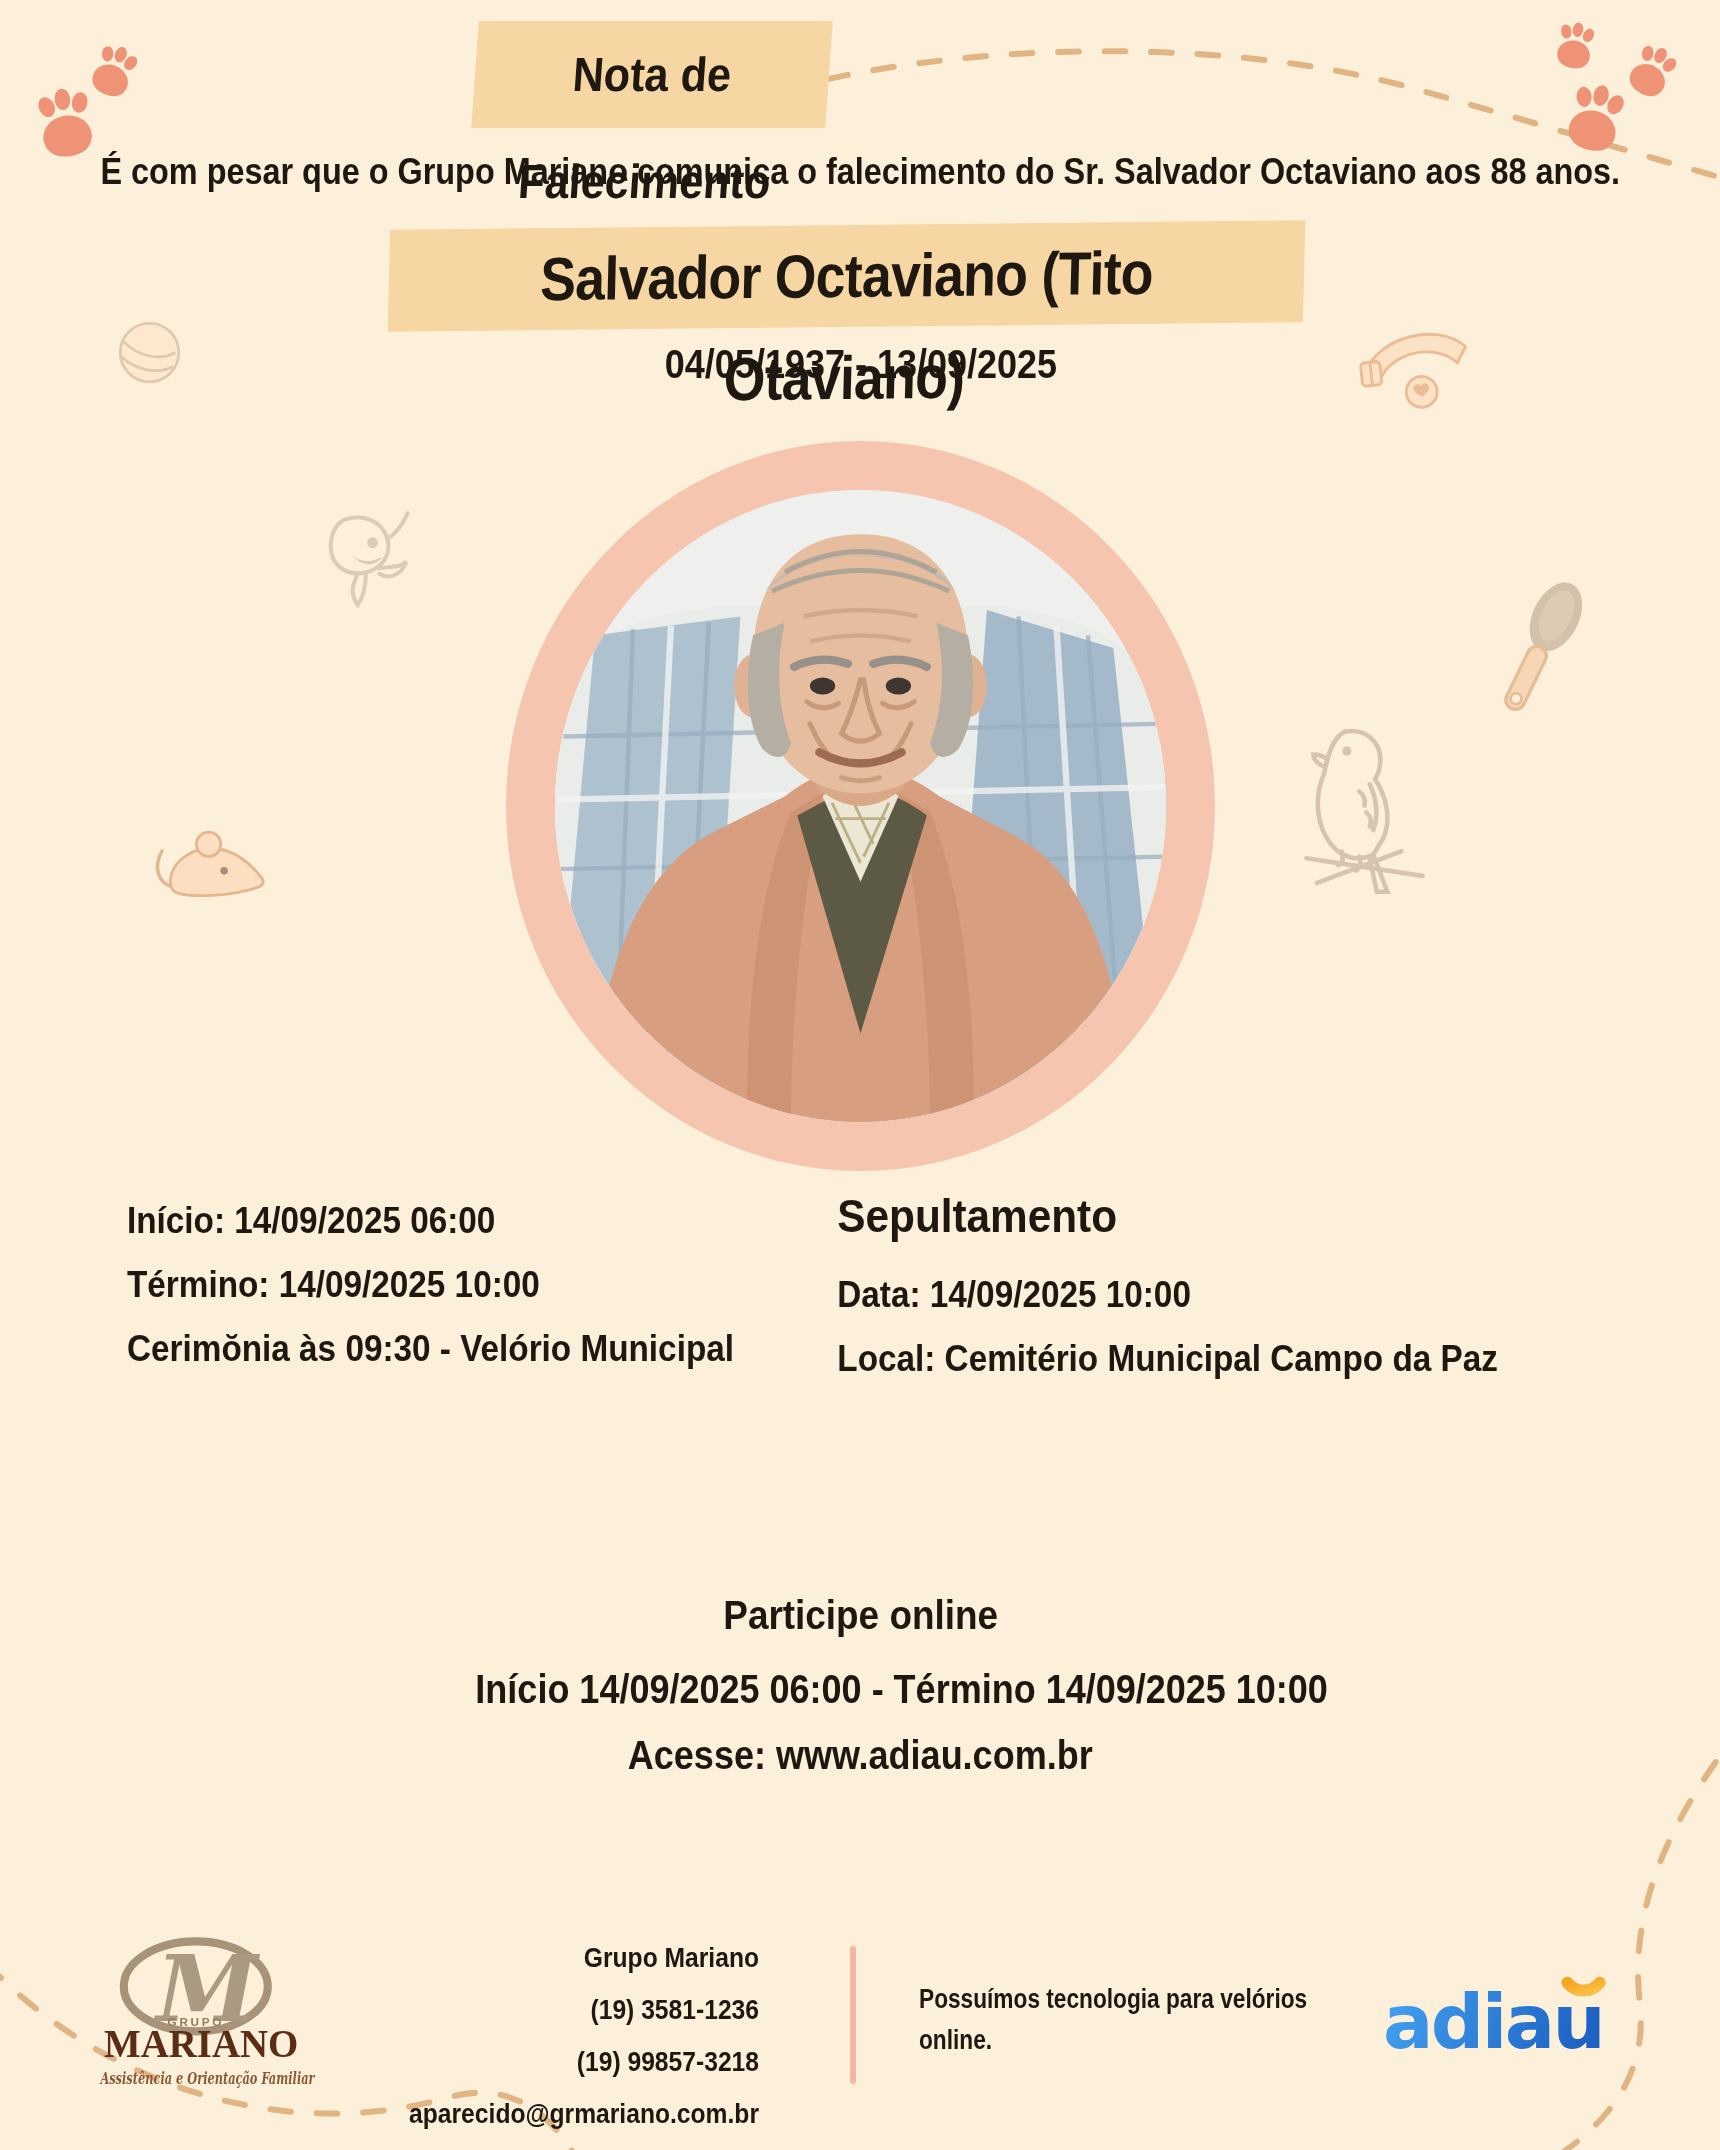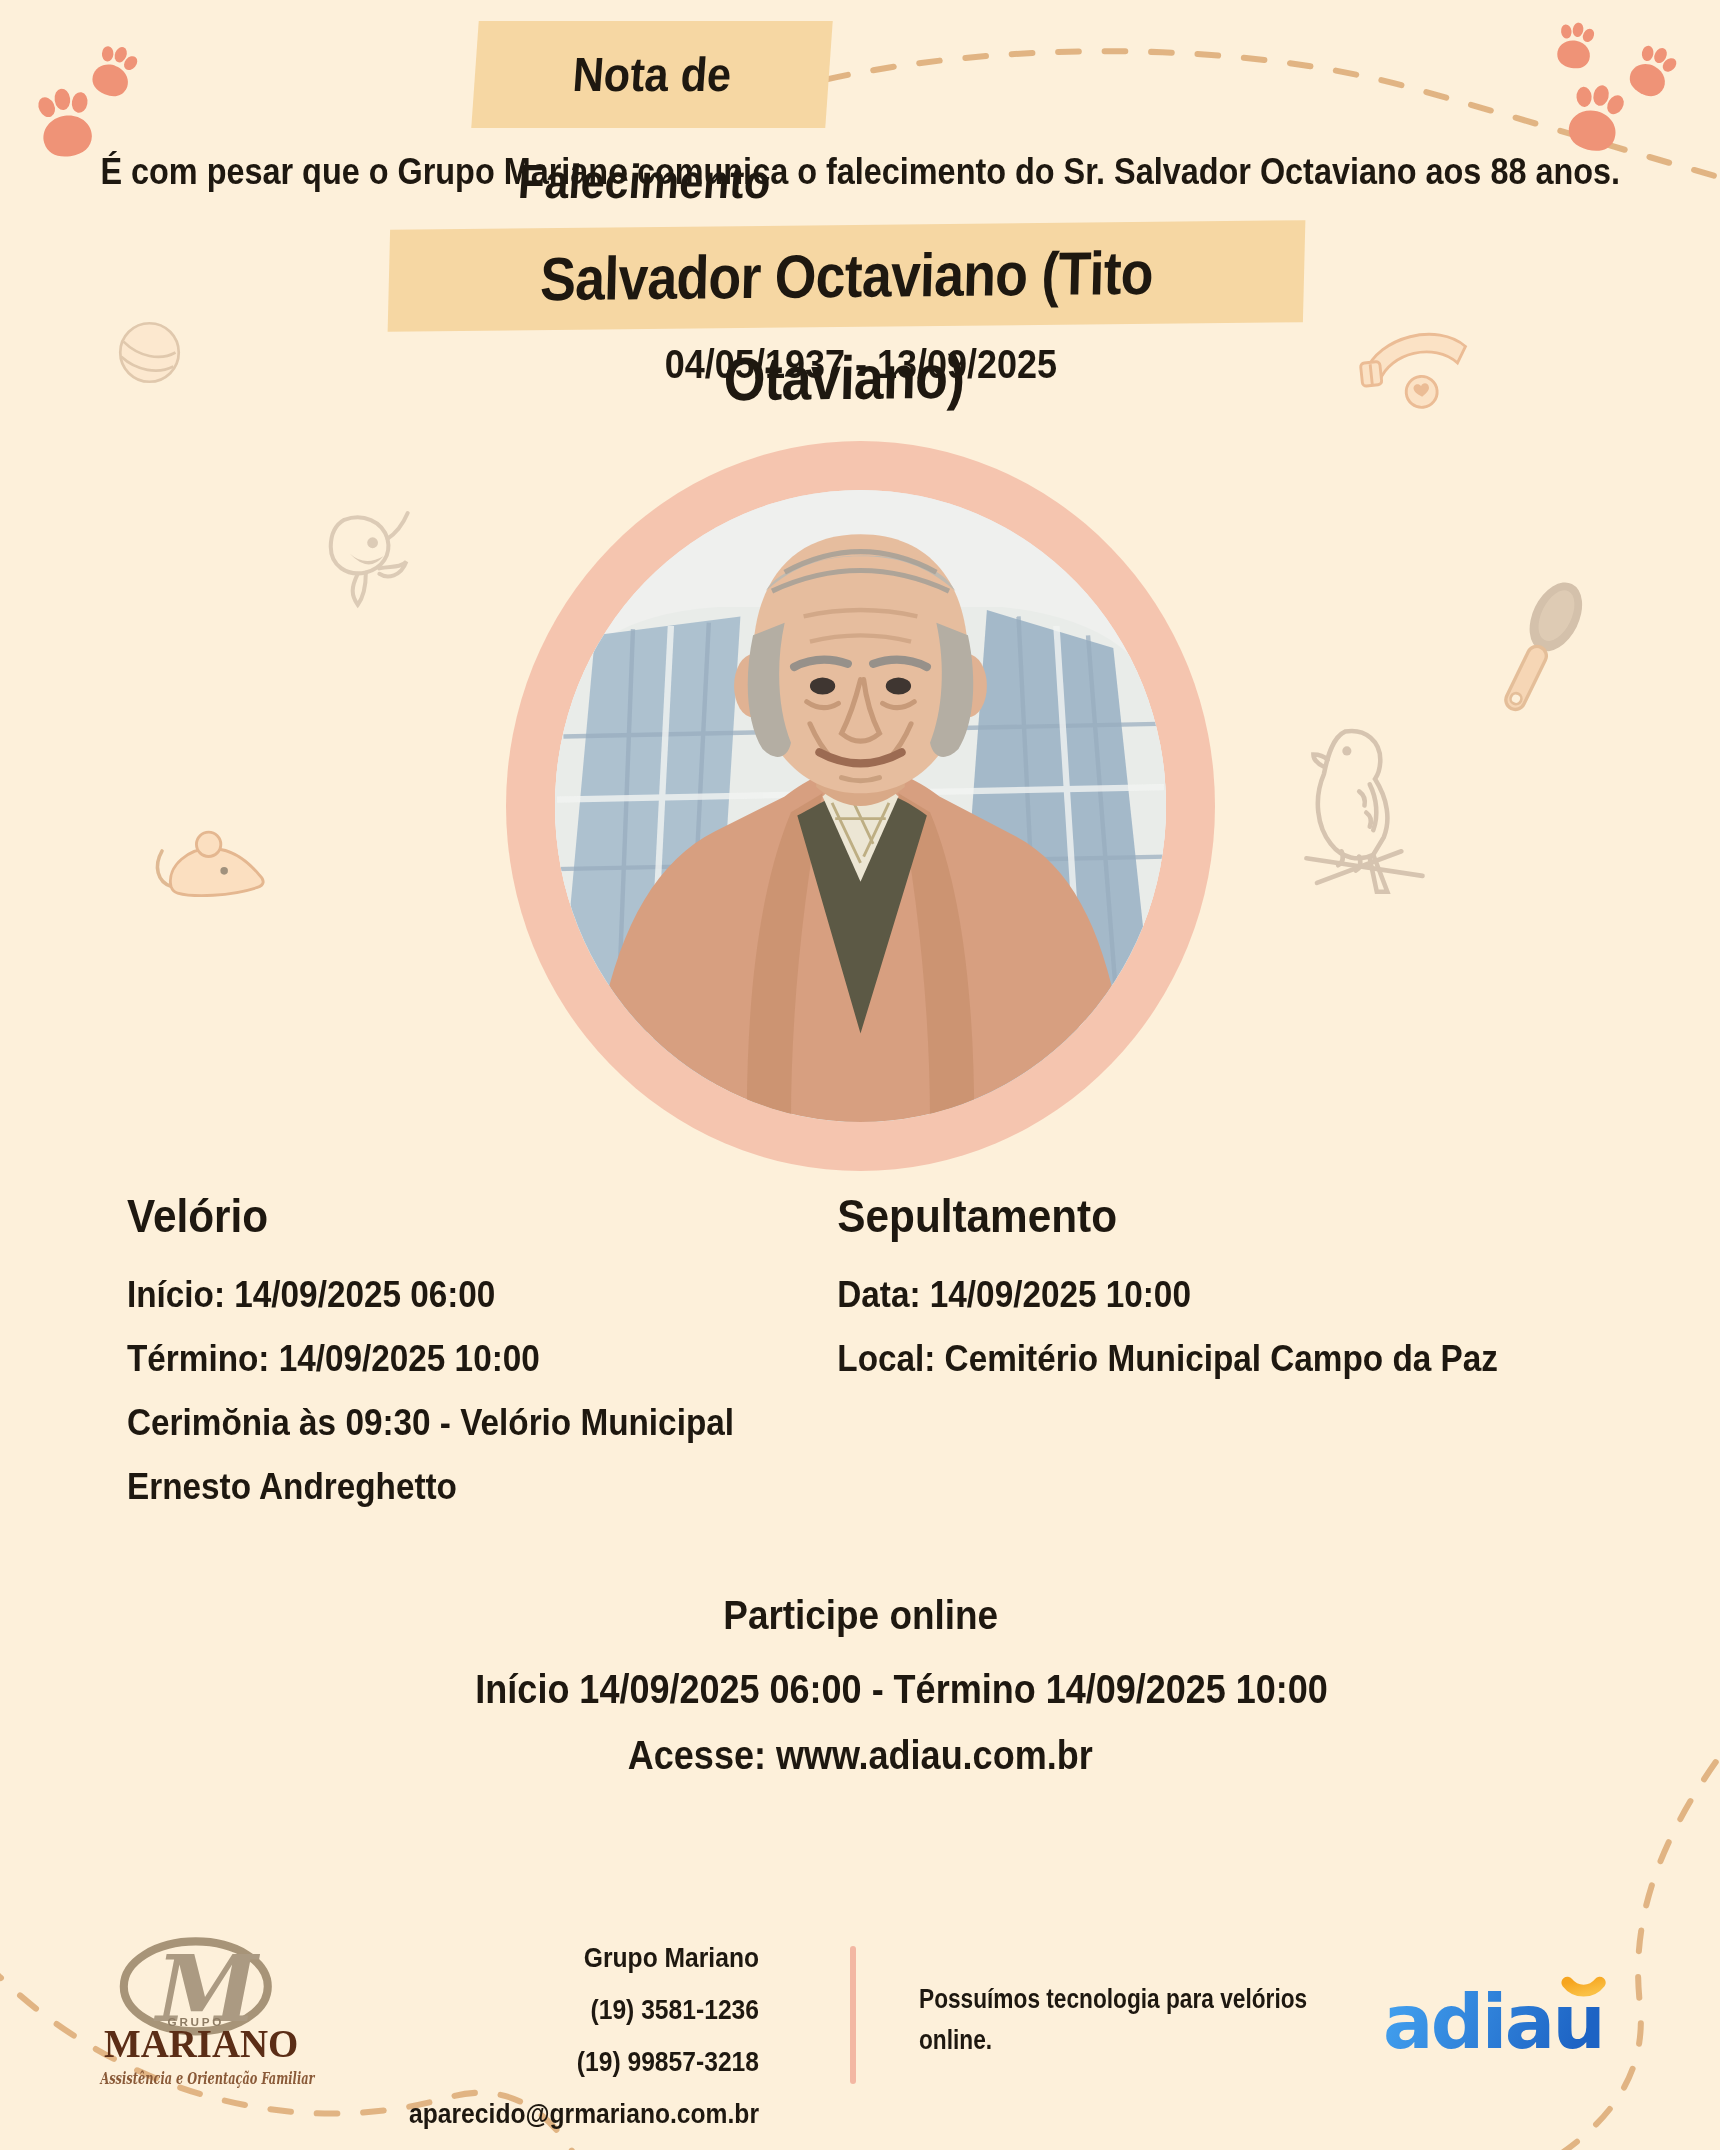--- a/index.html
+++ b/index.html
@@ -248,34 +248,28 @@
         <path d="M84,74 Q87,81 91,85"></path>
           <path d="M116,74 Q113,81 109,85"></path>
       </g>
       <path d="M87,83 Q100,90 113,83" stroke="#9c6b52" stroke-width="2.6" fill="none" stroke-linecap="round"></path>
       <path d="M94,91 Q100,93 106,91" stroke="#caa07f" stroke-width="1.6" fill="none" stroke-linecap="round"></path>
     </svg>
   </div>
 </div>
 
 <div class="abs" id="wake">
-  <div class="h2">
-      <span class="condL">Velório</span>
-    </div>
   <div class="ln">
       <span class="condL">Início: 14/09/2025 06:00</span>
     </div>
   <div class="ln">
       <span class="condL">Término: 14/09/2025 10:00</span>
     </div>
   <div class="ln">
       <span class="condL">Cerimŏnia às 09:30 - Velório Municipal</span>
-    </div>
-  <div class="ln">
-      <span class="condL">Ernesto Andreghetto</span>
     </div>
 </div>
 
 <div class="abs" id="burial">
   <div class="h2">
       <span class="condR">Sepultamento</span>
     </div>
   <div class="ln">
       <span class="condR">Data: 14/09/2025 10:00</span>
     </div>

